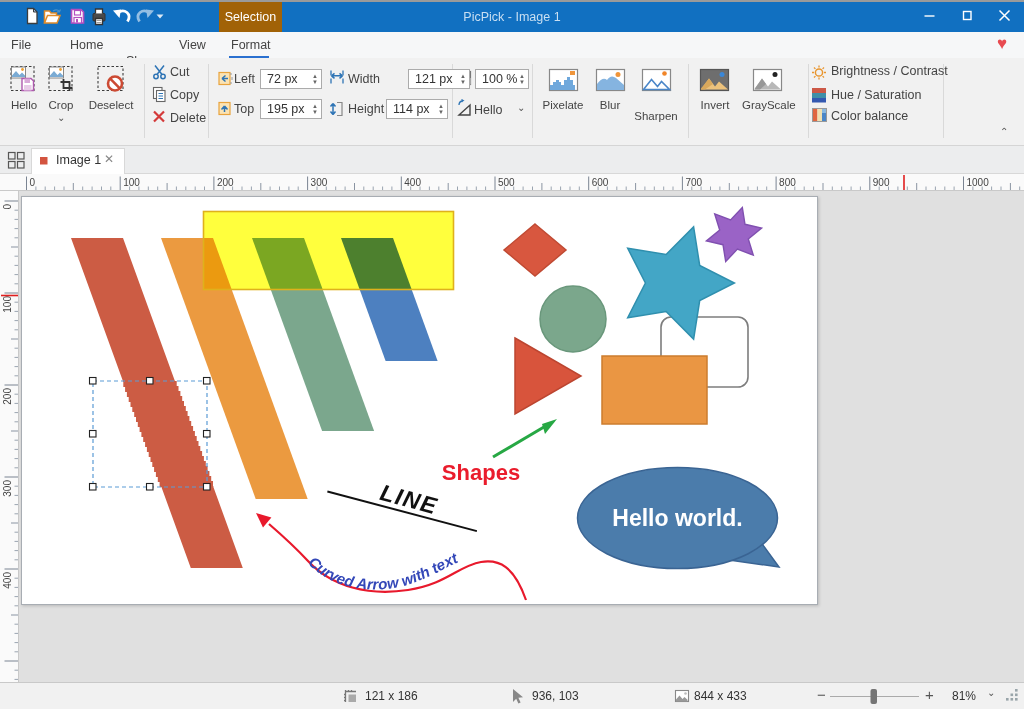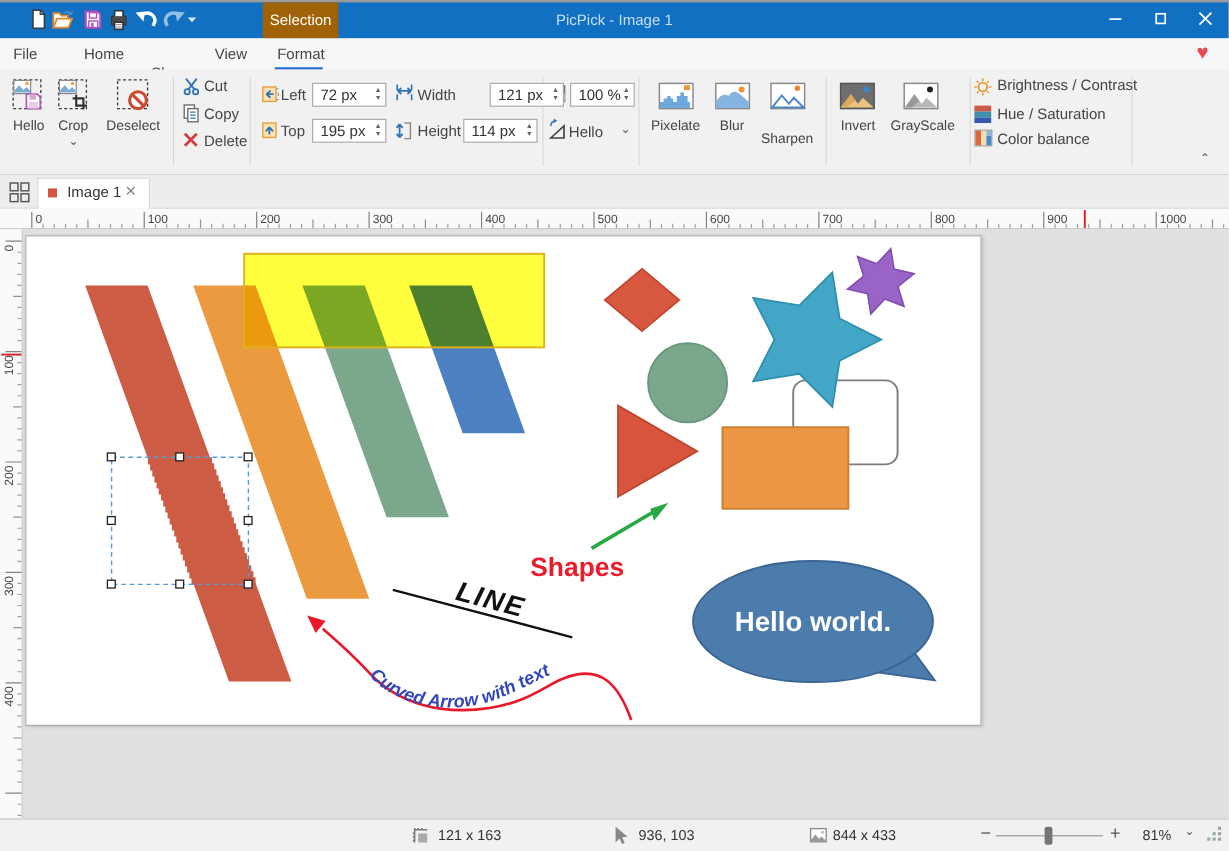--- a/index.html
+++ b/index.html
@@ -366,19 +366,19 @@
 
   <g fill="#99a5aa">
     <rect x="1006" y="16" width="2.6" height="2.6"></rect>
       <rect x="1010.5" y="16" width="2.6" height="2.6"></rect>
       <rect x="1015" y="16" width="2.6" height="2.6"></rect>
     <rect x="1010.5" y="11.5" width="2.6" height="2.6"></rect>
       <rect x="1015" y="11.5" width="2.6" height="2.6"></rect>
     <rect x="1015" y="7" width="2.6" height="2.6"></rect>
   </g>
 </svg>
-<div class="st" style="left:365px;">121 x 163</div>
+<div class="st" style="left:365px;">121 x 186</div>
 <div class="st" style="left:532px;">936, 103</div>
 <div class="st" style="left:694px;">844 x 433</div>
 <div class="st" style="left:817px;top:686px;font-size:15px;color:#555;">−</div>
 <div class="st" style="left:925px;top:686px;font-size:15px;color:#555;">+</div>
 <div class="st" style="left:952px;">81%</div>
 <div class="st" style="left:987px;top:687px;font-size:10px;color:#555;">⌄</div>
 
 </body></html>

